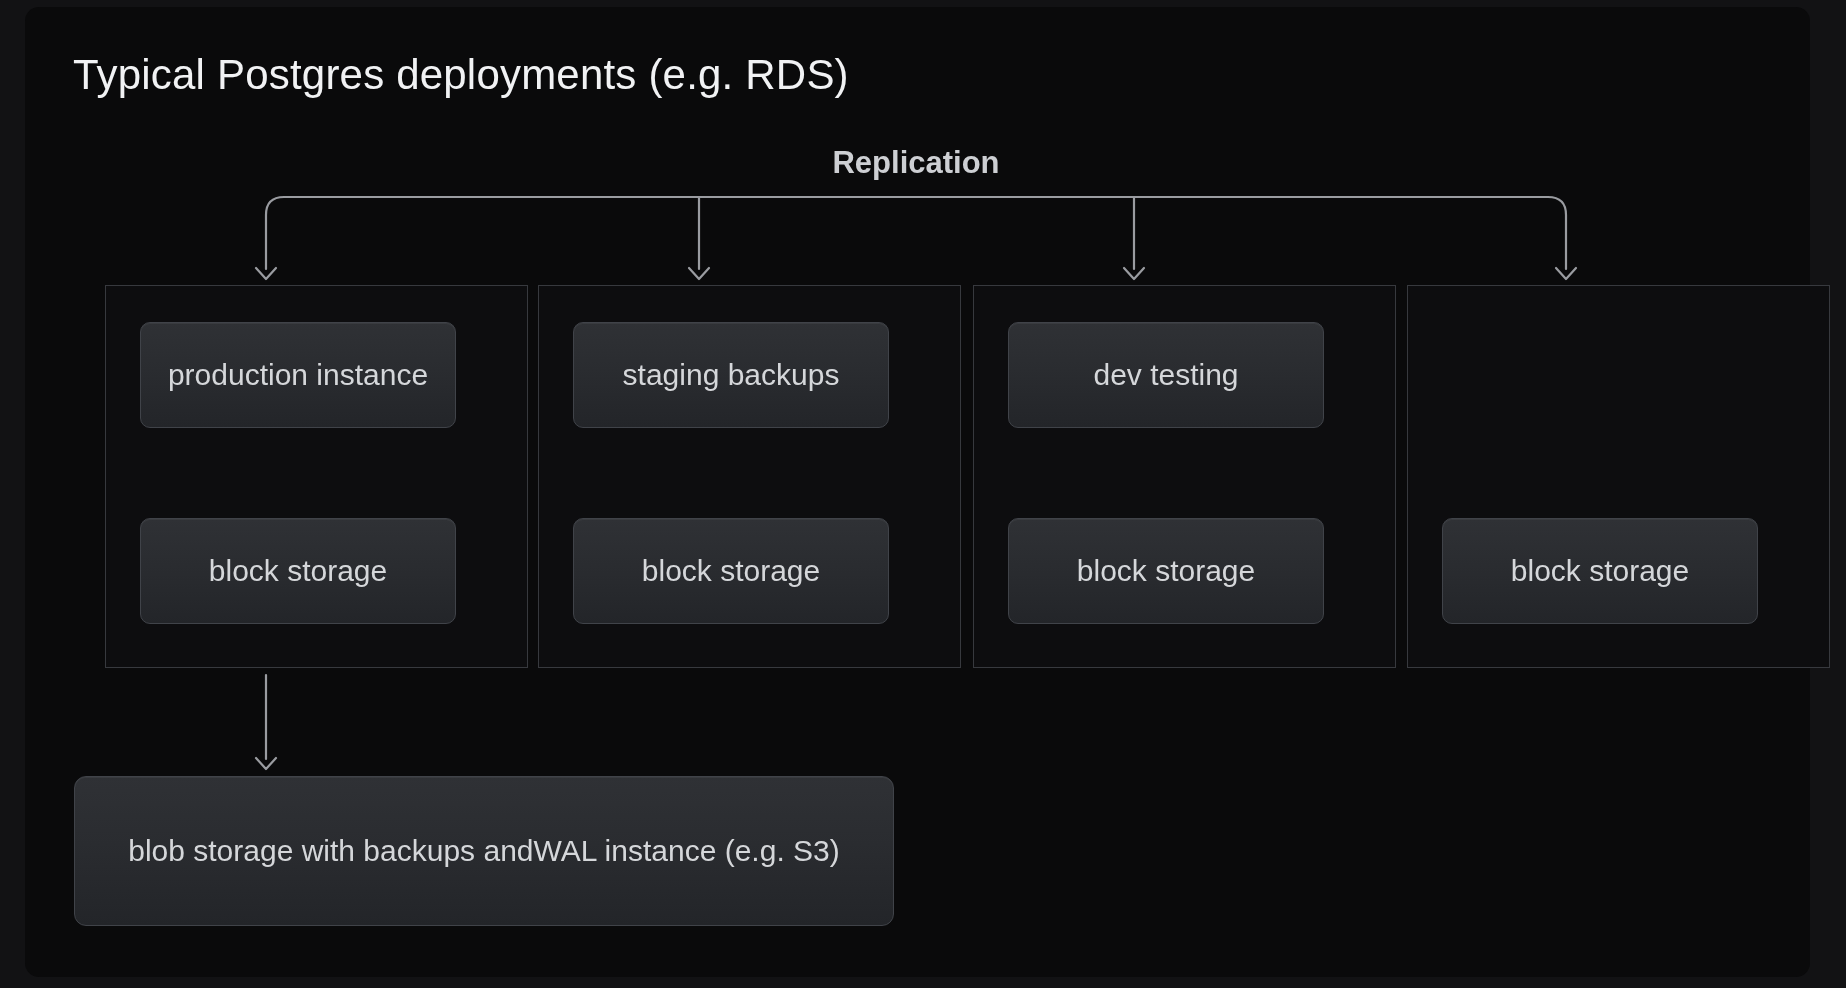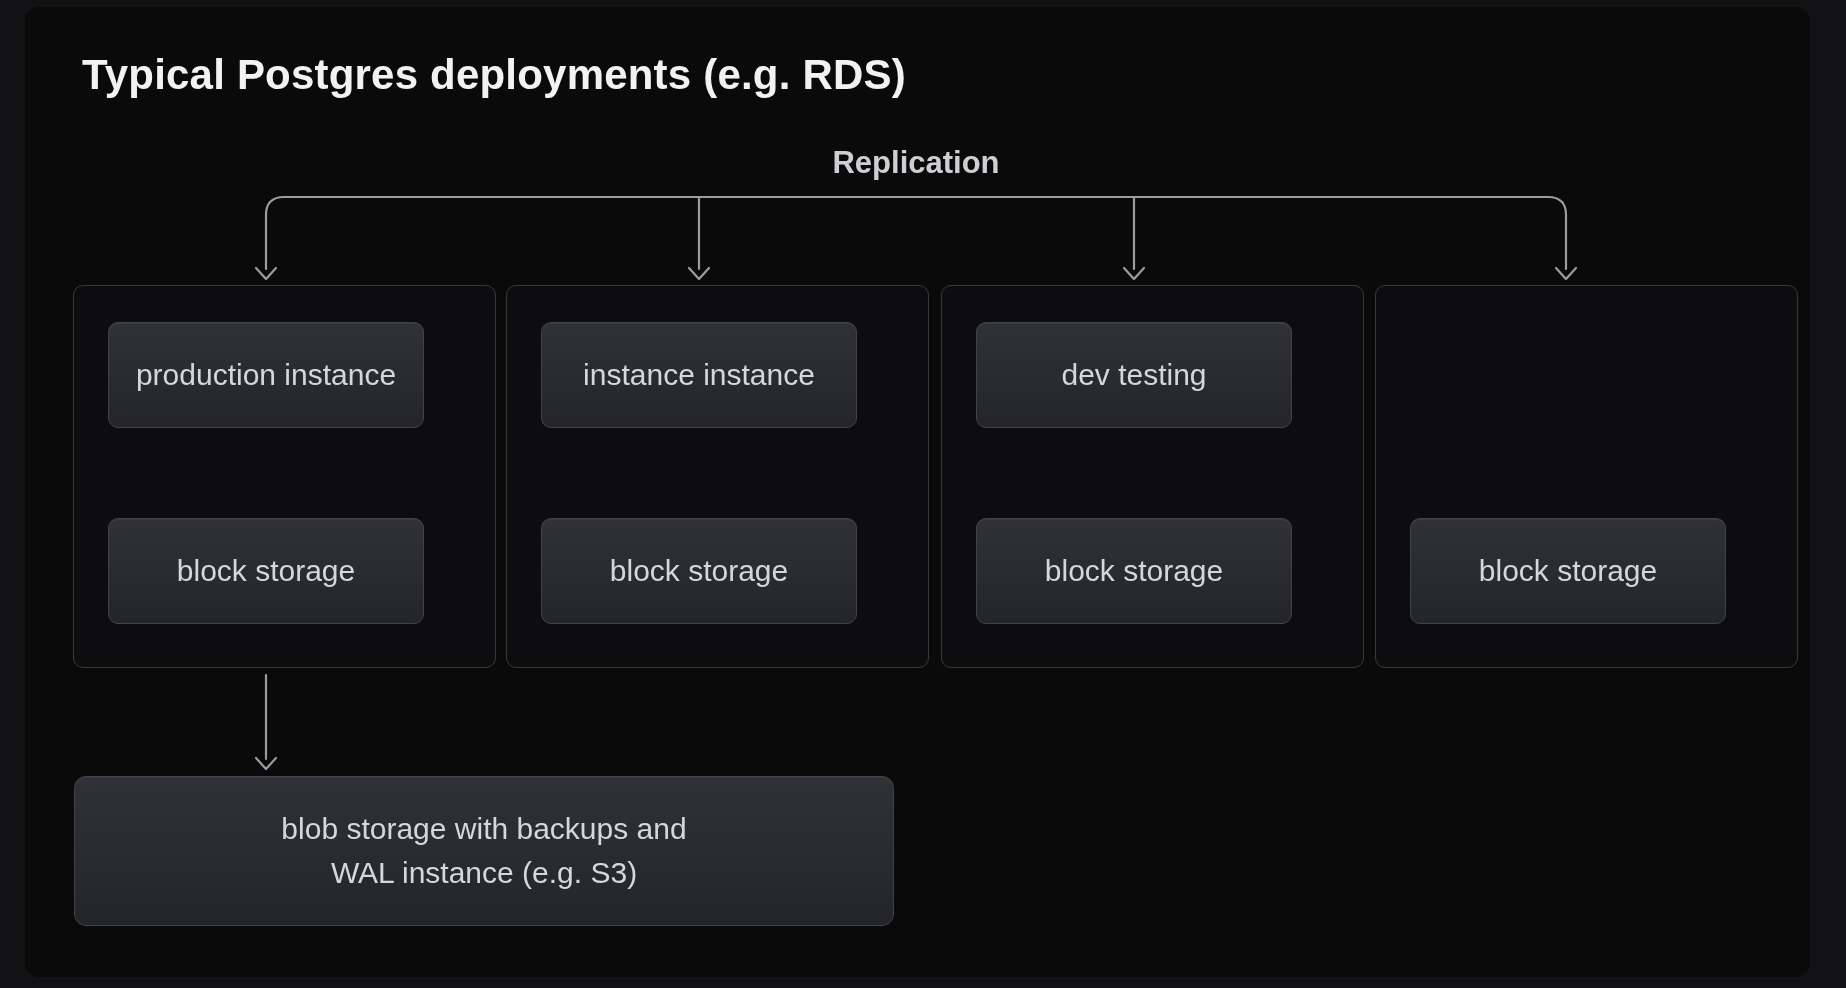--- a/index.html
+++ b/index.html
@@ -14,63 +14,64 @@
     background:var(--page-bg);
     font-family:"Liberation Sans","DejaVu Sans",sans-serif;
     position:relative;
   }
   .canvas{
     position:absolute;left:25px;top:7px;width:1785px;height:970px;
     background:var(--canvas-bg);
     border-radius:14px;
   }
   .title{
-    position:absolute;left:57px;top:44px;
-    font-size:42px;font-weight:700;color:var(--title-text);
+    position:absolute;left:48px;top:44px;
+    font-size:42px;font-weight:400;color:var(--title-text);
     letter-spacing:0.2px;white-space:nowrap;
   }
   .replication-label{
     position:absolute;left:241px;top:136px;width:1300px;height:40px;
     text-align:center;font-size:31px;line-height:40px;
     color:var(--label-text);
     font-weight:bold;
   }
   .connector-svg{
     position:absolute;left:0;top:0;width:1785px;height:970px;
     color:var(--arrow);
   }
   .connector-svg path, .connector-svg polyline{
     fill:none;stroke:currentColor;stroke-width:2.2;
     stroke-linecap:round;stroke-linejoin:round;
   }
   .group{
     position:absolute;top:278px;width:423px;height:383px;
     background:var(--group-bg);
     border:1.5px solid var(--group-border);
-    border-radius:10px;
+    border-radius:0;
+    margin-left:32px;
   }
   .group-1{left:48px;} .group-2{left:481px;} .group-3{left:916px;} .group-4{left:1350px;}
   .node{
     position:absolute;left:34px;width:316px;height:106px;
     background:linear-gradient(180deg,var(--node-bg-top) 0%,#2a2c30 45%,var(--node-bg-bottom) 100%);
     border:1px solid var(--node-border);
     border-radius:10px;
     box-shadow:inset 0 1px 0 rgba(255,255,255,0.05);
     display:flex;align-items:center;justify-content:center;
     font-size:30px;color:var(--node-text);white-space:nowrap;
   }
   .node-instance{top:36px;}
   .node-storage{top:232px;}
   .blob-box{
     position:absolute;left:49px;top:769px;width:820px;height:150px;
     background:linear-gradient(180deg,var(--node-bg-top) 0%,#2a2c30 45%,var(--node-bg-bottom) 100%);
     border:1px solid var(--node-border);
     border-radius:12px;
     box-shadow:inset 0 1px 0 rgba(255,255,255,0.05);
-    display:flex;flex-direction:column;align-items:center;justify-content:center;
+    display:flex;flex-direction:row;align-items:center;justify-content:center;
     font-size:30px;line-height:44px;color:var(--node-text);text-align:center;
   }
 </style>
 </head>
 <body>
 
 <div class="canvas">
 
   <div class="title">Typical Postgres deployments (e.g. RDS)</div>
 
@@ -114,21 +115,21 @@
       <polyline points="231,751 241,762 251,751"></polyline>
     </g>
   </svg>
 
   <div class="group group-1">
     <div class="node node-instance">production instance</div>
     <div class="node node-storage">block storage</div>
   </div>
 
   <div class="group group-2">
-    <div class="node node-instance">instance instance</div>
+    <div class="node node-instance">staging backups</div>
     <div class="node node-storage">block storage</div>
   </div>
 
   <div class="group group-3">
     <div class="node node-instance">dev testing</div>
     <div class="node node-storage">block storage</div>
   </div>
 
   <div class="group group-4">
     <div class="node node-storage">block storage</div>

